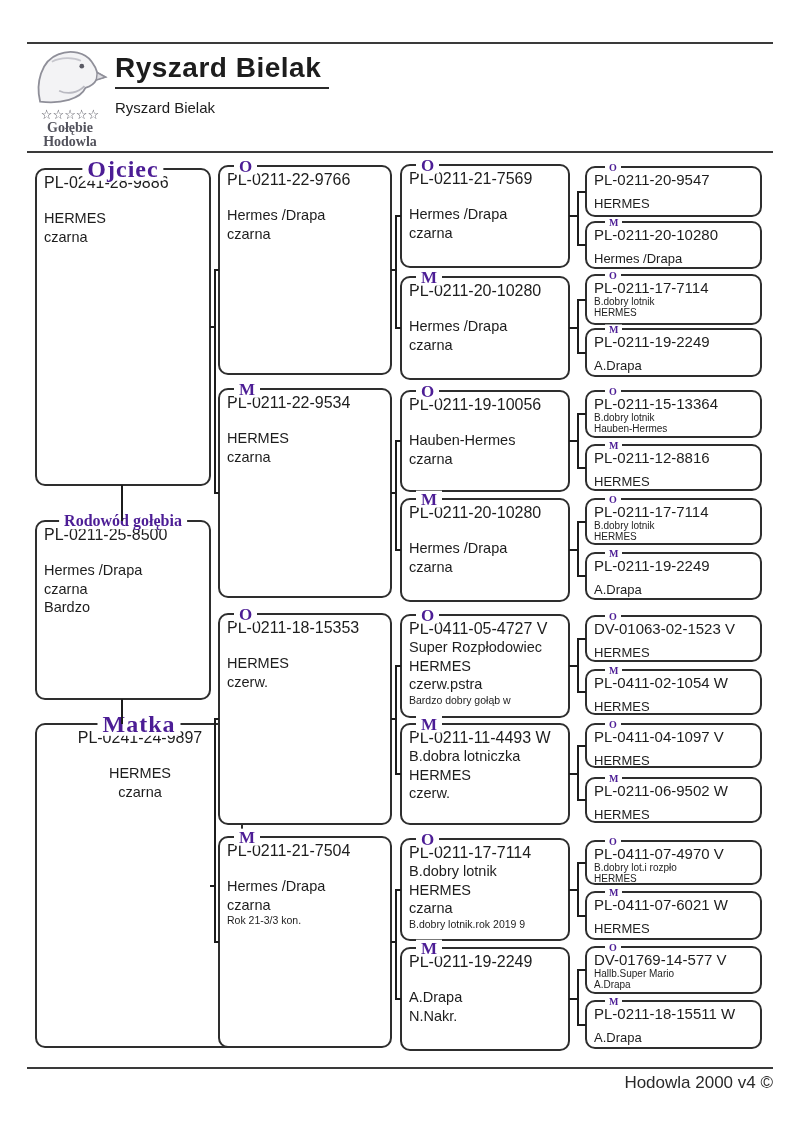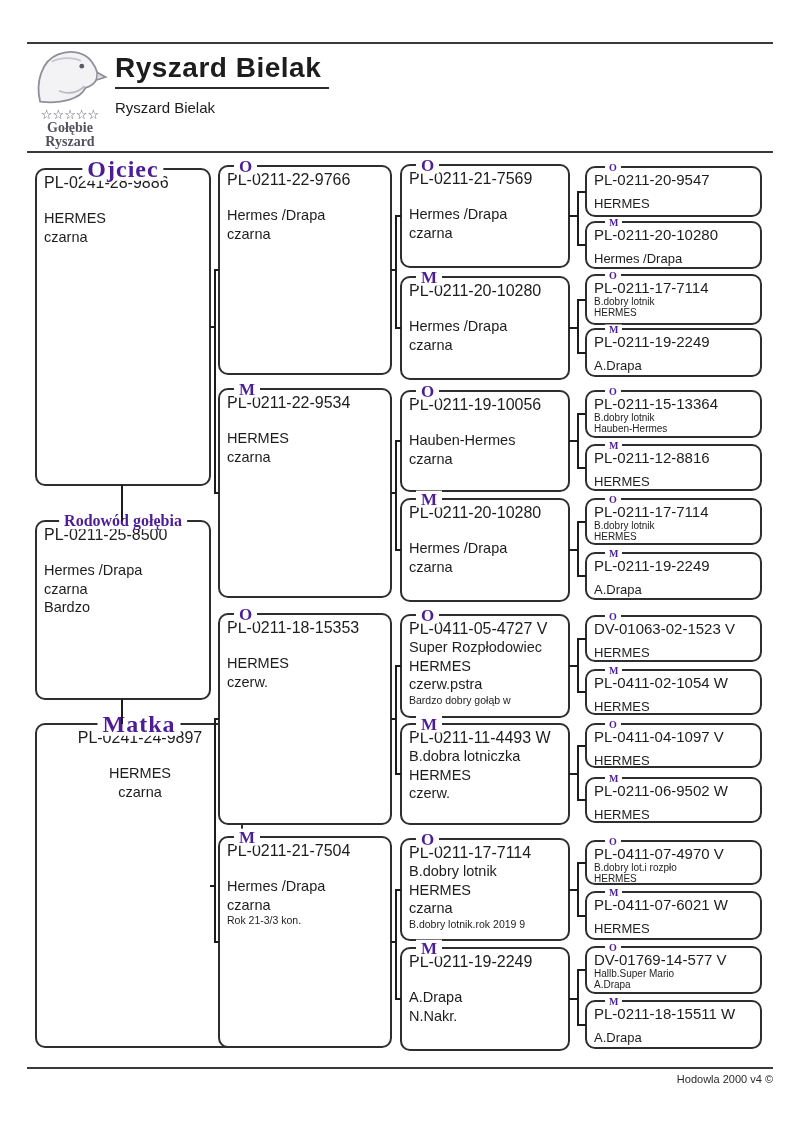--- a/index.html
+++ b/index.html
@@ -36,39 +36,39 @@
   .blank{height:17px;}
   .bsmall{font-size:10.5px;line-height:13px;white-space:nowrap;overflow:hidden;}
   .c4 .bring{font-size:15px;line-height:17px;}
   .c4 .bline{font-size:13px;line-height:15px;}
   .c4 .blank{height:8px;}
   .c4 .bsmall{font-size:10px;line-height:11px;}
 
   .conn{position:absolute;background:#1c1c1c;}
 
   
-  .footer{position:absolute;right:27px;top:1073px;font-size:11px;color:#2a2a2a;}
+  .footer{position:absolute;right:27px;top:1073px;font-size:17px;color:#2a2a2a;}
 </style>
 </head>
 <body>
 
 <div id="page">
   <div class="rule rule-top"></div>
 
   <div class="logo">
     <svg viewBox="0 0 80 64" width="76" height="58">
       <path d="M7 58 C2 38, 8 13, 27 6 C41 0, 57 4, 64 14 C67 18, 69 22, 70 26 L79 31 L69 34 C67 38, 63 41, 57 43 C52 55, 30 61, 7 58 Z" fill="#f3f3f5" stroke="#8f8f99" stroke-width="2"></path>
       <path d="M70 26 L79 31 L69 34 Z" fill="#dddde2" stroke="#8f8f99" stroke-width="1.5"></path>
       <circle cx="53" cy="19" r="2.6" fill="#5a5a64"></circle>
       <path d="M28 46 C38 51 49 48 56 41" fill="none" stroke="#b9b9c1" stroke-width="2"></path>
       <path d="M20 14 C30 9 44 9 52 13" fill="none" stroke="#c6c6cd" stroke-width="2"></path>
     </svg>
     <div class="stars">☆☆☆☆☆</div>
     <div class="cap">Gołębie</div>
-    <div class="cap">Ryszard</div>
+    <div class="cap">Hodowla</div>
   </div>
 
   <div class="title-block">
     <div class="page-title">Ryszard Bielak</div>
     <div class="owner" style="margin-top:9px;">Ryszard Bielak</div>
   </div>
 
   <div class="rule rule-mid"></div>
 
   <div id="tree">

